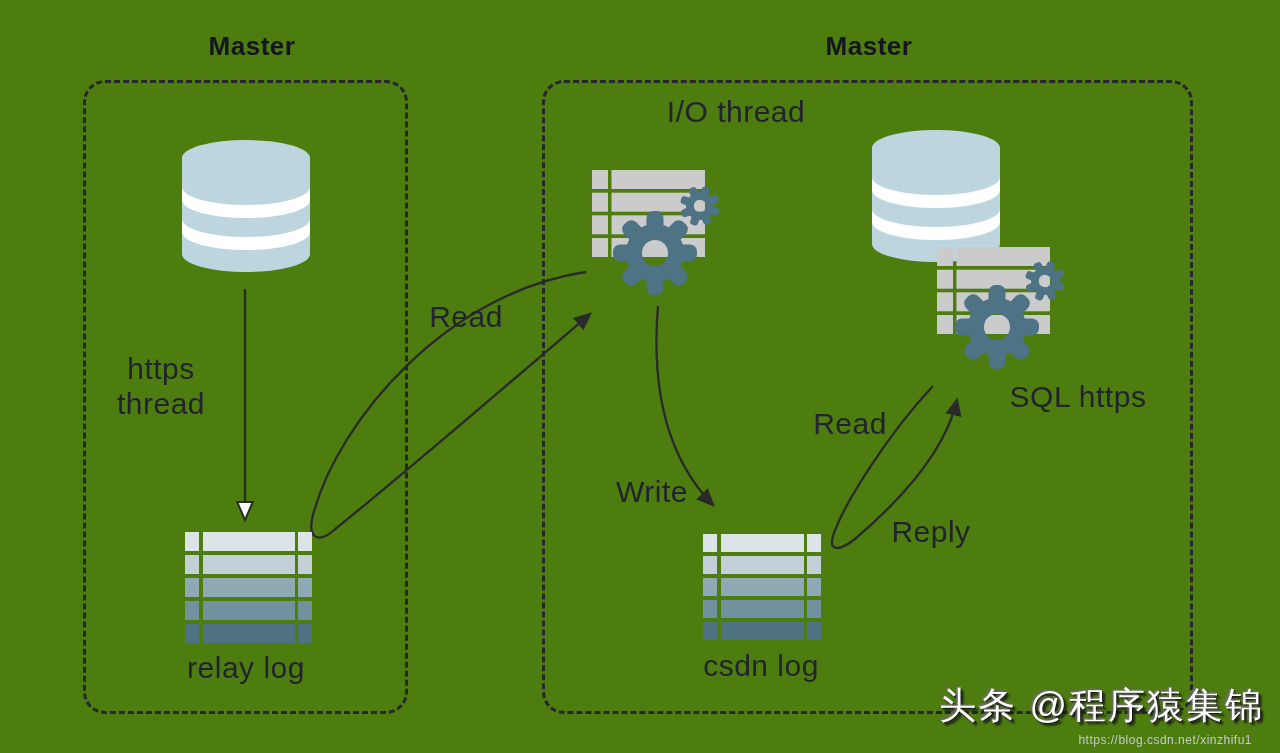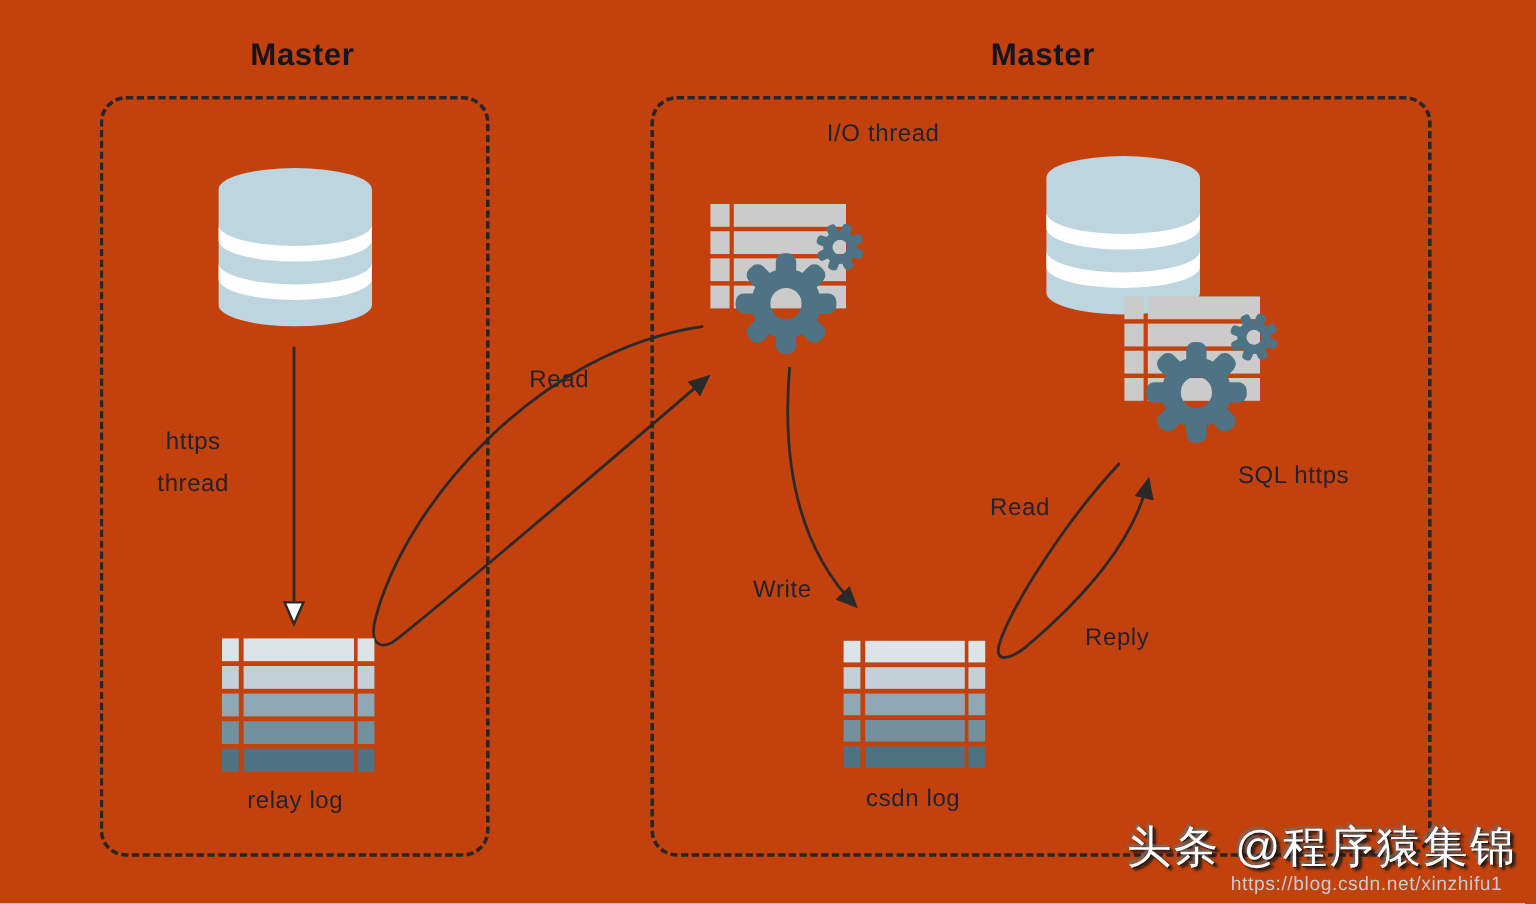--- a/index.html
+++ b/index.html
@@ -1,42 +1,42 @@
 <!DOCTYPE html>
 <html><head>
 <meta charset="utf-8">
 <style>
   html,body{margin:0;padding:0;background:#ffffff;}
   #stage{
-    position:relative;width:1280px;height:753px;background:#c2410c;overflow:hidden;
+    position:relative;width:1280px;height:753px;background:#4d7c0f;overflow:hidden;
     font-family:"Liberation Sans", sans-serif;
   }
   .box{
     position:absolute;border:3px dashed #26262b;border-radius:22px;background:transparent;
   }
   .lbl{
     position:absolute;transform:translate(-50%,-50%);white-space:nowrap;
-    font-size:20px;color:#23232e;letter-spacing:0.5px;
+    font-size:30px;color:#23232e;letter-spacing:0.5px;
   }
   .title{font-size:26px;font-weight:600;color:#15151f;letter-spacing:0.5px;}
   .iconsvg{position:absolute;display:block;}
   .logicon{position:absolute;display:flex;flex-direction:column;gap:3.5px;}
   .logrow{display:flex;gap:3.5px;flex:1;}
   .lc{width:14px;} .mc{flex:1;}
   .lr1 div{background:#dde4e8;} .lr2 div{background:#c3d0d7;}
   .lr3 div{background:#8fa9b4;} .lr4 div{background:#71919e;}
   .lr5 div{background:#4e7282;}
   #arrows{position:absolute;left:0;top:0;width:1280px;height:753px;}
   #watermark{
     position:absolute;right:16px;bottom:22px;font-size:37px;font-weight:normal;
     color:#ffffff;letter-spacing:2px;white-space:nowrap;
     text-shadow:-2px -2px 1px rgba(110,110,110,0.75), 3px 3px 2px rgba(25,25,25,0.9), 1px 1px 1px rgba(0,0,0,0.8);
   }
   #watermark-sub{
-    position:absolute;right:28px;bottom:6px;font-size:16px;color:#c9cbcd;
+    position:absolute;right:28px;bottom:6px;font-size:12px;color:#c9cbcd;
     letter-spacing:0.5px;white-space:nowrap;
   }
   .defs{position:absolute;width:0;height:0;overflow:hidden;}
 </style>
 </head>
 <body>
 
 <div id="stage">
 
   <svg class="defs" aria-hidden="true">

